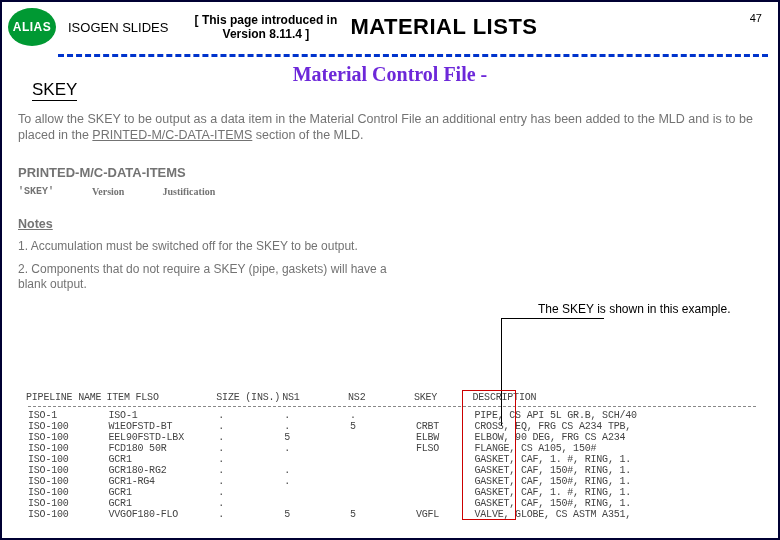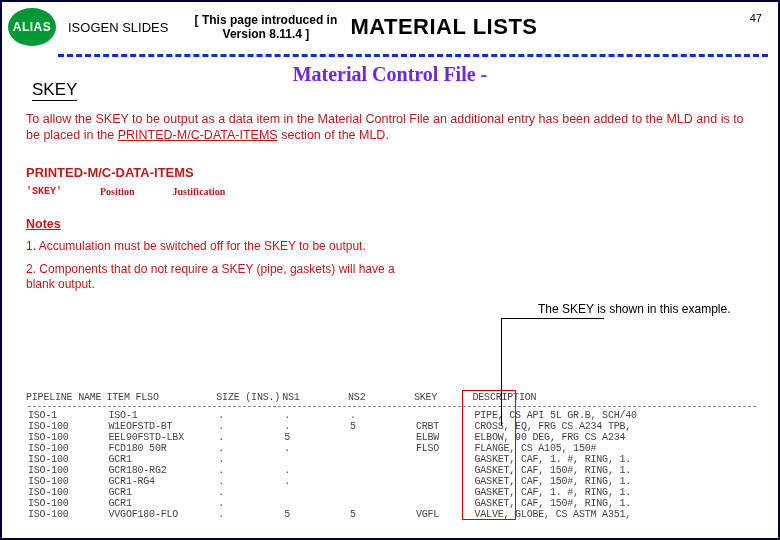--- a/index.html
+++ b/index.html
@@ -42,21 +42,21 @@
   .subtitle {
     color: #6d28d9; font-weight: bold; font-size: 20px;
     text-align: center; margin: 2px 0 2px 0;
     font-family: Georgia, 'Times New Roman', serif;
   }
   .skey-label {
     position: absolute; left: 30px; top: 78px;
     font-size: 17px; border-bottom: 1.5px solid #000;
     font-family: Arial, sans-serif;
   }
-  .content { padding: 24px 22px 0 24px; font-size: 12.5px; color:#b91c1c; }
+  .content { padding: 24px 22px 0 16px; font-size: 12.5px; color:#737373; }
   .para { margin-bottom: 6px; line-height: 1.25; }
   .u { text-decoration: underline; }
   .section-label { font-weight: bold; font-size: 13px; margin-top: 22px; }
   .row { display: flex; gap: 38px; margin-top: 6px; font-family: Georgia, 'Times New Roman', serif; font-size: 10px; font-weight: bold; }
   .row .c1 { font-family: 'Courier New', monospace; }
   .notes-h { font-weight: bold; text-decoration: underline; font-size: 12.5px; margin-top: 20px; }
   .notes { margin-top: 8px; font-size: 12px; max-width: 400px; }
   .notes p { margin-bottom: 8px; line-height: 1.25; }
   .callout {
     position: absolute; right: 30px; top: 300px;
@@ -108,21 +108,21 @@
   <div class="skey-label">SKEY</div>
 
   <div class="content">
     <p class="para">
       <span>To allow the SKEY to be output as a data item in the Material Control File an additional entry has been added to the MLD and is to be placed in the </span><span class="u">PRINTED-M/C-DATA-ITEMS</span><span> section of the MLD.</span>
     </p>
 
     <div class="section-label">PRINTED-M/C-DATA-ITEMS</div>
     <div class="row">
       <span class="c1">'SKEY'</span>
-      <span>Position</span>
+      <span>Version</span>
       <span>Justification</span>
     </div>
 
     <div class="notes-h">Notes</div>
     <div class="notes">
       <p>1. Accumulation must be switched off for the SKEY to be output.</p>
       <p>2. Components that do not require a SKEY (pipe, gaskets) will have a blank output.</p>
     </div>
   </div>
 

